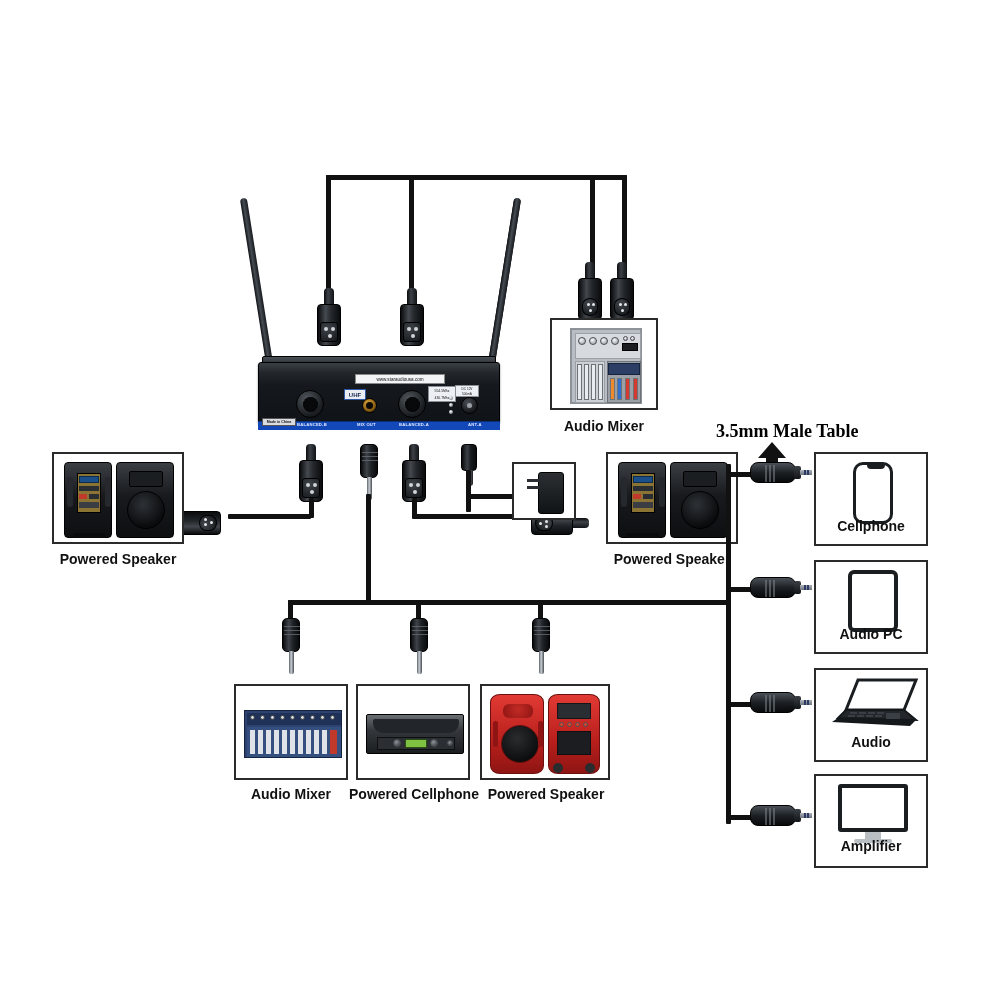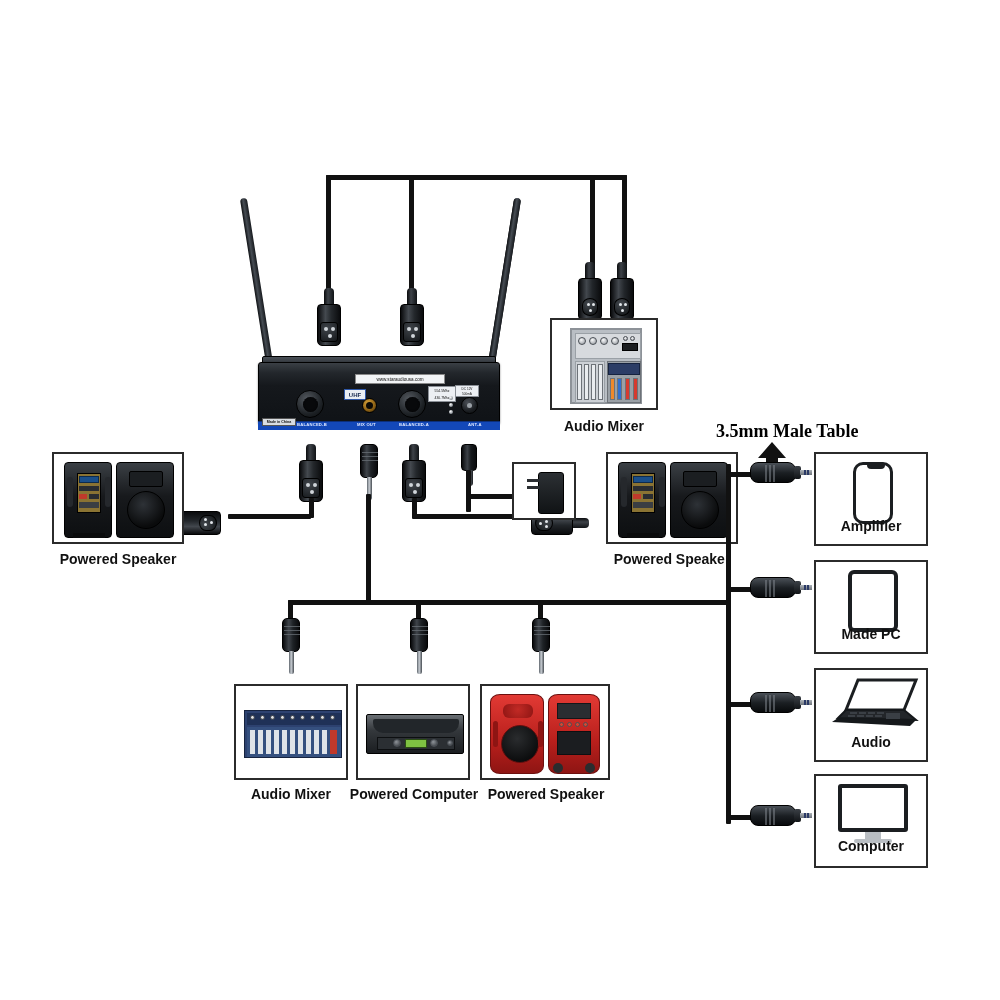--- a/index.html
+++ b/index.html
@@ -413,21 +413,21 @@
   <div class="devbox" style="left:356px;top:684px;width:114px;height:96px;">
     <div class="amp" style="left:8px;top:28px;width:98px;height:40px;">
       <div style="position:absolute;left:6px;top:4px;width:86px;height:14px;background:#22262a;border-radius:2px 2px 10px 10px;"></div>
       <div style="position:absolute;left:10px;top:22px;width:78px;height:13px;background:#2b2f33;border:1px solid #0d0f11;box-sizing:border-box;"></div>
       <div style="position:absolute;left:38px;top:24px;width:22px;height:9px;background:#7fc242;border:1px solid #2c4d15;box-sizing:border-box;"></div>
       <span class="knob" style="left:26px;top:24px;width:8px;height:8px;background:radial-gradient(circle at 38% 32%,#8d9298,#34383c);"></span>
       <span class="knob" style="left:63px;top:24px;width:8px;height:8px;background:radial-gradient(circle at 38% 32%,#8d9298,#34383c);"></span>
       <span class="knob" style="left:80px;top:25px;width:6px;height:6px;background:radial-gradient(circle at 38% 32%,#8d9298,#34383c);"></span>
     </div>
   </div>
-  <div class="devcap" style="left:342px;top:786px;width:144px;font-size:14px;">Powered Computer</div>
+  <div class="devcap" style="left:342px;top:786px;width:144px;font-size:14px;">Powered Cellphone</div>
 
   <div class="devbox" style="left:480px;top:684px;width:130px;height:96px;">
     <div class="rspk" style="left:8px;top:8px;width:54px;height:80px;">
       <div style="position:absolute;left:10px;top:30px;width:36px;height:36px;border-radius:50%;
                   background:radial-gradient(circle at 42% 35%,#2a2c2e,#0c0d0e 72%);border:1px solid #5c0f0e;"></div>
       <div style="position:absolute;left:12px;top:9px;width:30px;height:14px;border-radius:6px;
                   background:radial-gradient(circle at 50% 40%,#c22a25,#8e1513);"></div>
       <div style="position:absolute;left:2px;top:26px;width:5px;height:26px;background:#8e1513;border-radius:3px;"></div>
       <div style="position:absolute;left:47px;top:26px;width:5px;height:26px;background:#8e1513;border-radius:3px;"></div>
     </div>
@@ -461,38 +461,38 @@
     <div class="cone"></div>
       <div class="shaft"></div>
     <span class="band" style="left:62px;"></span>
       <span class="band" style="left:65px;"></span>
   </div>
   <div class="devbox" style="left:814px;top:452px;width:114px;height:94px;">
     <div class="phone" style="left:37px;top:8px;width:40px;height:62px;">
       <div style="position:absolute;left:11px;top:0px;width:18px;height:4px;background:#1b1e21;border-radius:0 0 4px 4px;"></div>
     </div>
   </div>
-  <div class="devcap" style="left:814px;top:518px;width:114px;font-size:14px;">Amplifier</div>
+  <div class="devcap" style="left:814px;top:518px;width:114px;font-size:14px;">Cellphone</div>
 
   <div class="wire-h" style="left:726px;top:587px;width:28px;"></div>
   <div class="mini" style="left:742px;top:577px;">
     <div class="body">
       <span class="rib" style="left:14px;"></span>
         <span class="rib" style="left:18px;"></span>
       <span class="rib" style="left:22px;"></span>
     </div>
     <div class="cone"></div>
       <div class="shaft"></div>
     <span class="band" style="left:62px;"></span>
       <span class="band" style="left:65px;"></span>
   </div>
   <div class="devbox" style="left:814px;top:560px;width:114px;height:94px;">
     <div class="tablet" style="left:32px;top:8px;width:50px;height:62px;"></div>
   </div>
-  <div class="devcap" style="left:814px;top:626px;width:114px;font-size:14px;">Made PC</div>
+  <div class="devcap" style="left:814px;top:626px;width:114px;font-size:14px;">Audio PC</div>
 
   <div class="wire-h" style="left:726px;top:702px;width:28px;"></div>
   <div class="mini" style="left:742px;top:692px;">
     <div class="body">
       <span class="rib" style="left:14px;"></span>
         <span class="rib" style="left:18px;"></span>
       <span class="rib" style="left:22px;"></span>
     </div>
     <div class="cone"></div>
       <div class="shaft"></div>
@@ -529,15 +529,15 @@
     <div class="cone"></div>
       <div class="shaft"></div>
     <span class="band" style="left:62px;"></span>
       <span class="band" style="left:65px;"></span>
   </div>
   <div class="devbox" style="left:814px;top:774px;width:114px;height:94px;">
     <div class="mon" style="left:22px;top:8px;width:70px;height:48px;"></div>
     <div class="monstand" style="left:49px;top:56px;width:16px;height:8px;"></div>
     <div class="monbase" style="left:38px;top:63px;width:38px;height:4px;"></div>
   </div>
-  <div class="devcap" style="left:814px;top:838px;width:114px;font-size:14px;">Computer</div>
+  <div class="devcap" style="left:814px;top:838px;width:114px;font-size:14px;">Amplifier</div>
 
 </div>
 
 </body></html>

